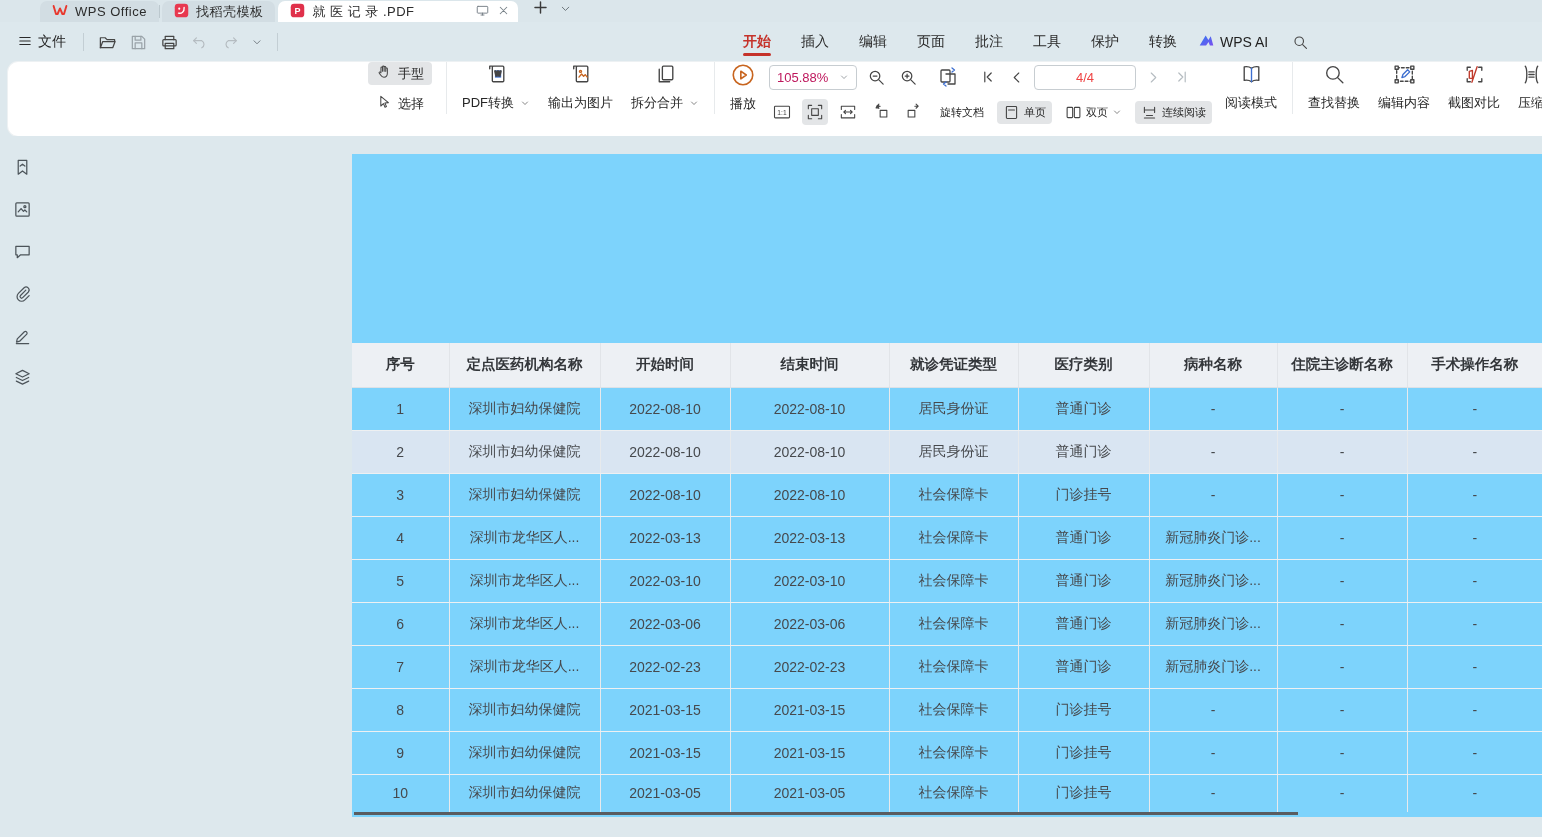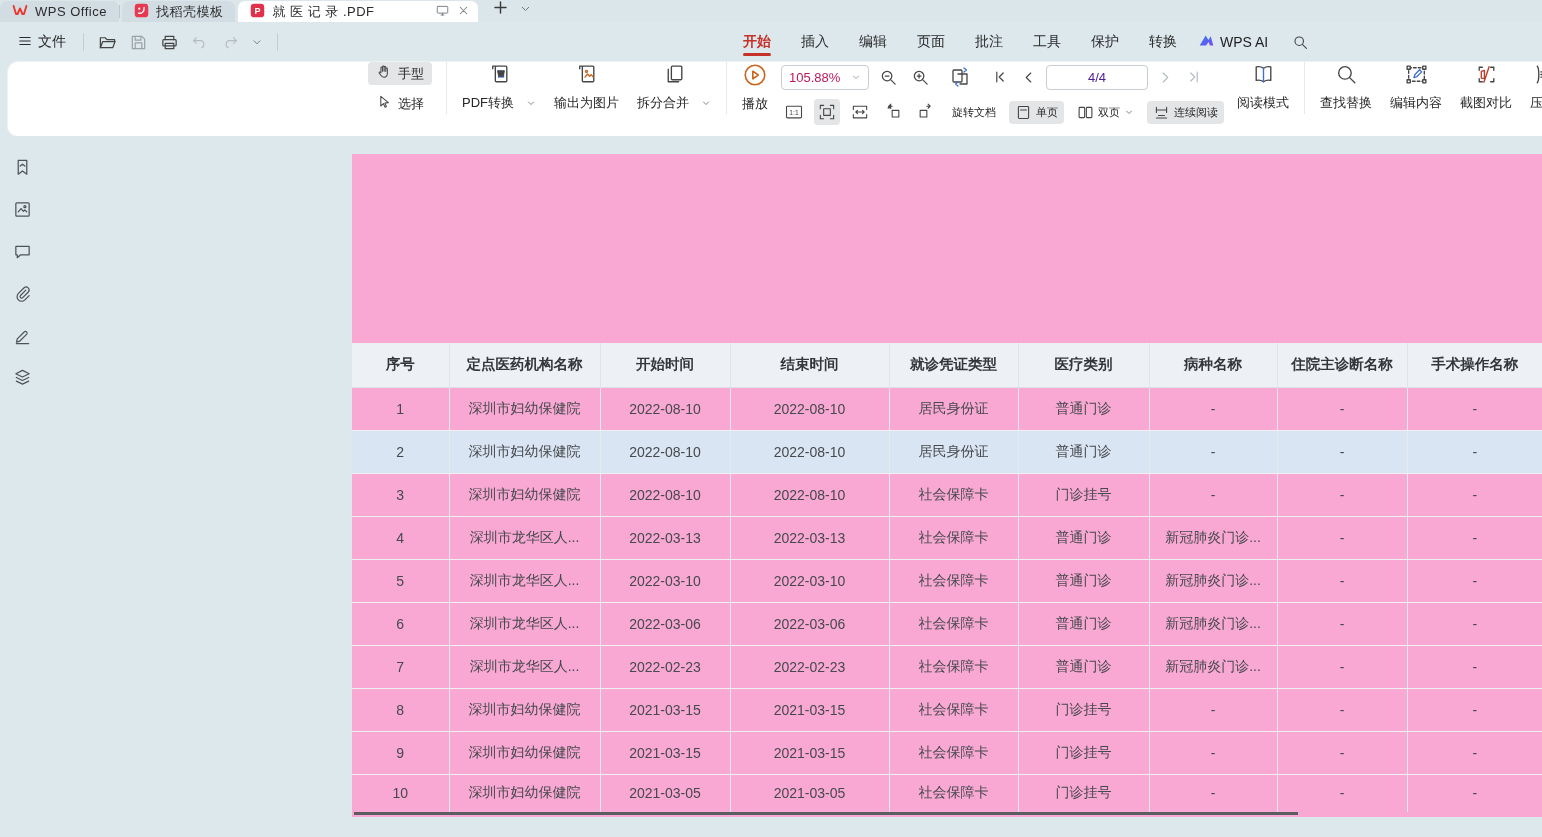--- a/index.html
+++ b/index.html
@@ -2,21 +2,21 @@
 <html><head>
 <meta charset="utf-8">
 <style>
   * { margin:0; padding:0; box-sizing:border-box; }
   html,body { width:1542px; height:837px; overflow:hidden;
     font-family:"Liberation Sans","DejaVu Sans",sans-serif; }
   .app { position:relative; width:1542px; height:837px; background:#dde8ed; }
 
   
   .tabbar { position:absolute; top:0; left:0; right:0; height:22px;
-    background:#dbe6eb; display:flex; align-items:flex-end; }
+    background:#dbe6eb; display:flex; align-items:flex-end;padding-left:40px; }
   .tab { height:21px; display:flex; align-items:center; gap:7px; padding:0 12px;
     border-radius:7px 7px 0 0; font-size:13px; color:#2c2c2c; position:relative; }
   .tab.inactive { background:#d2dde3; margin-right:3px; }
   .tab.inactive + .tab.inactive::before { content:""; position:absolute; left:-3px;
     top:4px; height:13px; width:1px; background:#bcc8ce; }
   .tab.active { background:#ffffff; padding-right:8px; }
   .tab .t-label { white-space:nowrap; letter-spacing:.5px; }
   .tab-actions { display:flex; align-items:center; gap:10px; margin-left:14px; padding-bottom:2px; }
 
   
@@ -36,40 +36,40 @@
   
   .toolbar { position:absolute; top:62px; left:8px; right:0; height:74px; background:#ffffff;
     border-radius:10px 0 0 10px; box-shadow:0 0 0 1px #edf1f3; }
   .toolbar-inner { display:flex; align-items:flex-start; height:100%; }
   .tb-spacer { width:352px; flex:none; }
   .tb-divider { width:1px; height:52px; background:#e7eaec; margin:0 6px; flex:none; }
   .hand-select { display:flex; flex-direction:column; gap:7px; padding:0 8px; align-items:flex-start; }
   .mini-btn { display:flex; align-items:center; gap:6px; font-size:13px; color:#262626; padding:2px 8px; border-radius:4px; white-space:nowrap; }
   .mini-btn.selected { background:#e3e5e7; }
   .tool-stack { display:flex; flex-direction:column; align-items:center; gap:4px; padding:0 9px; font-size:13px; color:#262626; }
-  .tool-stack .lbl { display:flex; align-items:center; gap:12px; white-space:nowrap; }
+  .tool-stack .lbl { display:flex; align-items:center; gap:6px; white-space:nowrap; }
   .dual { display:flex; flex-direction:column; gap:7px; padding:0 4px; }
   .dual-row { display:flex; align-items:center; gap:7px; }
   .zoom-box { display:flex; align-items:center; justify-content:space-between; width:88px; height:25px;
     border:1px solid #c7cdd1; border-radius:4px; padding:0 7px; font-size:13px; color:#be185d; }
   .page-box { width:102px; height:25px; border:1px solid #c7cdd1; border-radius:4px;
-    display:flex; align-items:center; justify-content:center; font-size:13px; color:#4c1d95; }
+    display:flex; align-items:center; justify-content:center; font-size:13px; color:#ef4444; }
   .icon-btn { display:flex; align-items:center; justify-content:center; padding:3px; border-radius:4px; }
   .icon-btn.selected { background:#e3e5e7; }
   .view-btn { display:flex; align-items:center; gap:4px; font-size:11px; color:#262626; padding:3px 6px; border-radius:4px; white-space:nowrap; }
   .view-btn.selected { background:#e3e5e7; }
   .ic { stroke:#454545; fill:none; stroke-width:1.3; stroke-linecap:round; stroke-linejoin:round; }
   .dis .ic { stroke:#b5bcc1; }
 
   
   .workspace { position:absolute; top:136px; left:0; right:0; bottom:0; background:#dde8ed; }
   .side-rail { position:absolute; left:0; top:20px; width:44px; display:flex; flex-direction:column;
     gap:19px; align-items:center; }
   .rail-btn { padding:2px; border-radius:4px; display:flex; }
-  .page { position:absolute; left:352px; top:18px; right:0; height:663px; background:#f9a8d4; }
+  .page { position:absolute; left:352px; top:18px; right:0; height:663px; background:#7dd3fc; }
 
   
   .doc-table { position:absolute; top:189px; left:0; width:100%; border-collapse:collapse;
     table-layout:fixed; font-size:14px; color:#46494d; text-align:center; }
   .doc-table th { height:44px; background:#edf0f4; font-weight:bold; font-size:14.5px; color:#33363a;
     border-bottom:1px solid #dde1e6; border-left:1px solid #e1e4e8; white-space:nowrap; overflow:hidden; }
   .doc-table th:first-child { border-left:none; }
   .doc-table td { height:43px; border-bottom:1px solid #eef0f2; border-left:1px solid #e7eaed;
     white-space:nowrap; overflow:hidden; }
   .doc-table td:first-child { border-left:none; }

